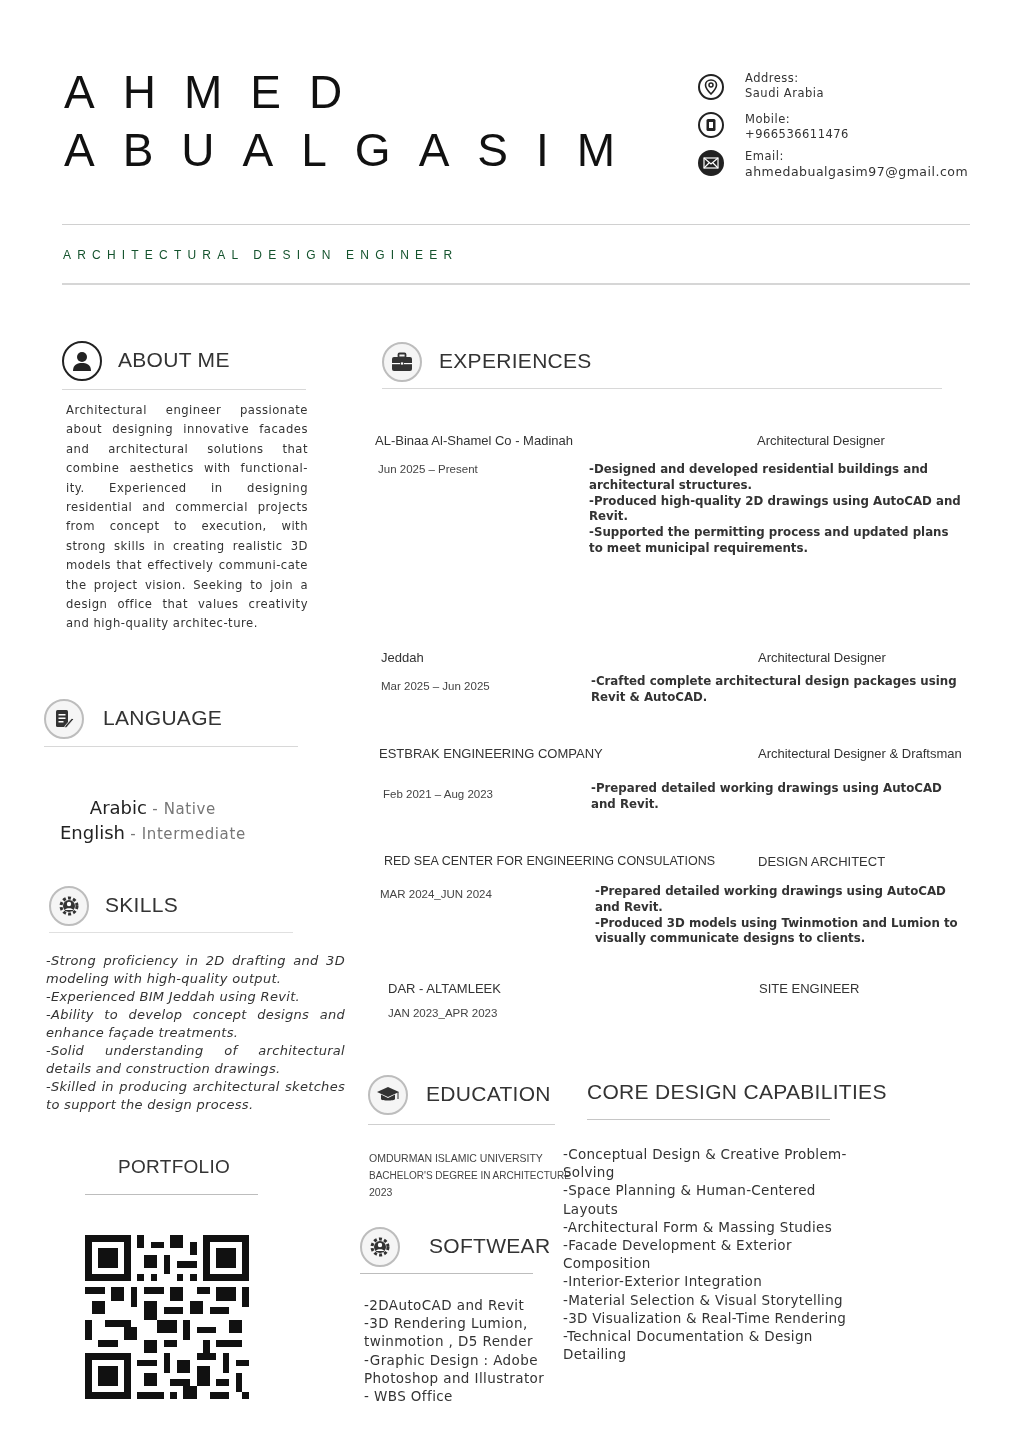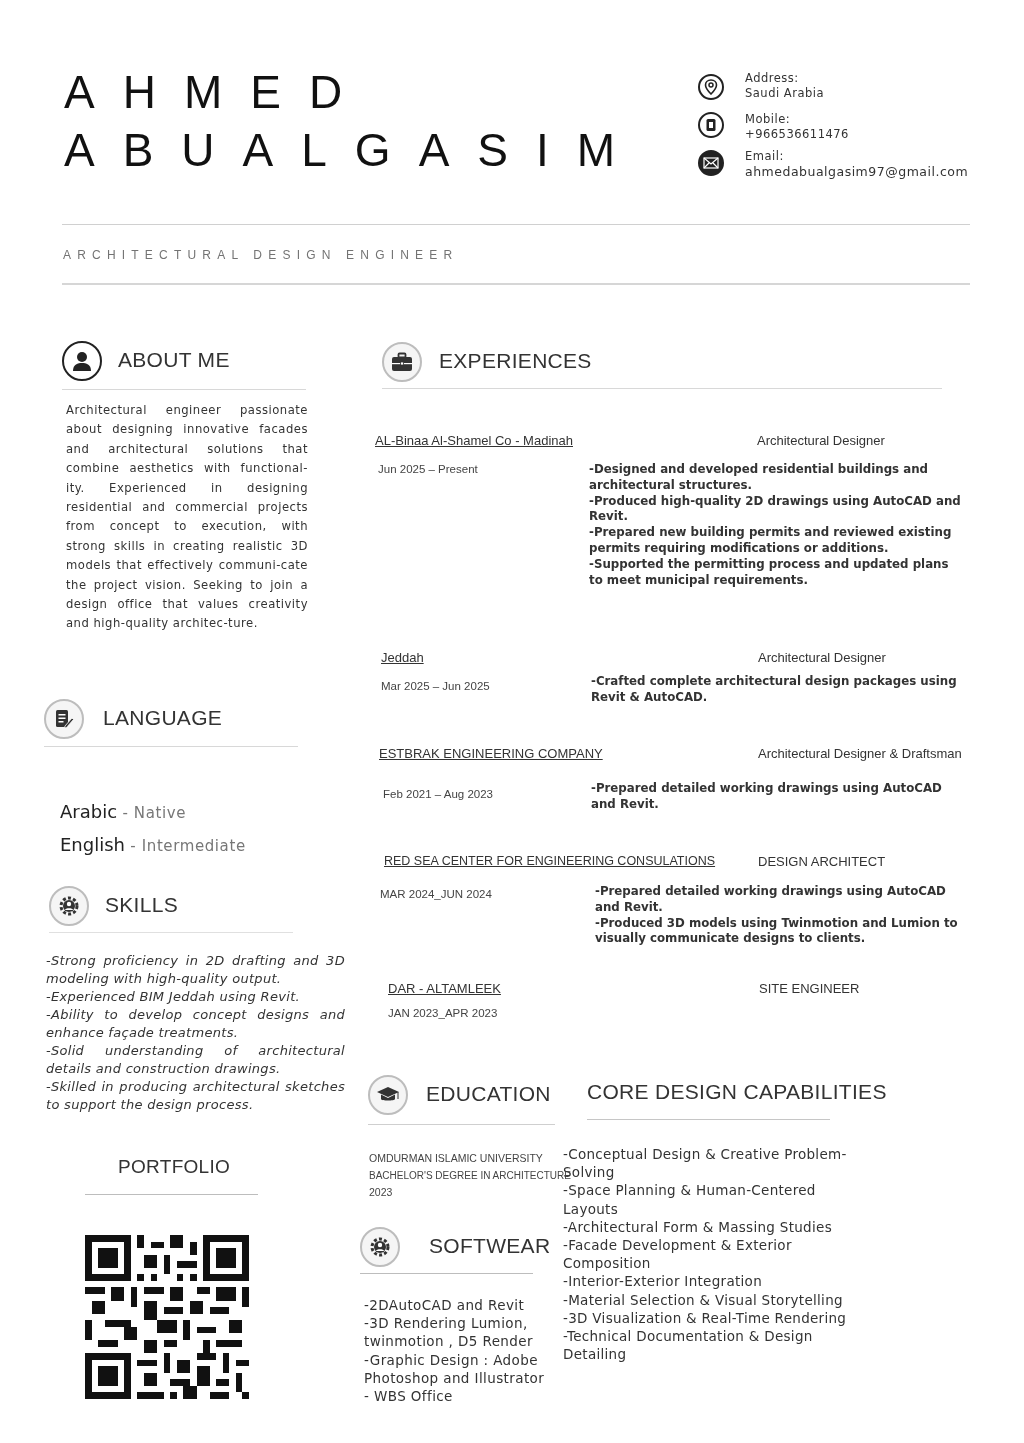--- a/index.html
+++ b/index.html
@@ -3,26 +3,26 @@
 <meta charset="utf-8">
 <style>
   * { box-sizing: border-box; margin: 0; padding: 0; }
   html, body { width: 1024px; height: 1443px; background: #ffffff; }
   body { position: relative; font-family: "DejaVu Sans", sans-serif; color: #222; overflow: hidden; }
   .abs { position: absolute; }
   .name { font-family: "Liberation Sans", sans-serif; font-size: 46px; letter-spacing: 28px; color: #111; line-height: 56px; font-weight: 400; }
   .contact-icon { width: 26px; height: 26px; border: 2px solid #222; border-radius: 50%; display: flex; align-items: center; justify-content: center; }
   .contact-label { font-size: 11.5px; color: #333; line-height: 15px; letter-spacing: 0.5px; }
   .hr { height: 2px; background: #d6d6d6; }
-  .role { font-family: "Liberation Sans", sans-serif; font-size: 12px; letter-spacing: 6.2px; color: #737373; }
+  .role { font-family: "Liberation Sans", sans-serif; font-size: 12px; letter-spacing: 6.2px; color: #14532d; }
   .sec-icon { width: 40px; height: 40px; border-radius: 50%; border: 2px solid #bdbdbd; display: flex; align-items: center; justify-content: center; background: #f5f5f5; }
   .sec-icon.dark { border-color: #222; background: #fff; }
   .sec-title { font-family: "Liberation Sans", sans-serif; font-size: 21px; color: #333; letter-spacing: 0.3px; }
   .about { font-size: 11.6px; line-height: 19.4px; color: #333; text-align: justify; letter-spacing: 0.5px; }
-  .company { font-family: "Liberation Sans", sans-serif; font-size: 13px; color: #333; text-decoration: underline; }
+  .company { font-family: "Liberation Sans", sans-serif; font-size: 13px; color: #333; }
   .jobtitle { font-family: "Liberation Sans", sans-serif; font-size: 13px; color: #333; }
   .date { font-family: "Liberation Sans", sans-serif; font-size: 11.5px; color: #444; }
   .bullets { font-size: 11.8px; line-height: 15.8px; color: #333; font-weight: bold; }
   .lang-name { font-size: 18px; color: #222; }
   .lang-level { font-size: 15px; color: #777; letter-spacing: 0.6px; }
   .skills { font-size: 13px; line-height: 18px; color: #333; text-align: justify; letter-spacing: 0.3px; font-style: italic; }
   .edu { font-family: "Liberation Sans", sans-serif; font-size: 10.5px; line-height: 17px; color: #444; }
   .soft { font-size: 13.5px; line-height: 18.2px; color: #333; letter-spacing: 0.4px; }
   .core { font-size: 13.5px; line-height: 18.2px; color: #333; letter-spacing: 0.3px; }
   .qr { width: 164px; height: 164px; }
@@ -90,21 +90,21 @@
   <svg width="20" height="22" viewBox="0 0 20 22">
       <rect x="2" y="2" width="12" height="17" rx="1.5" fill="#333"></rect>
       <rect x="4.5" y="6" width="7" height="1.5" fill="#fff"></rect>
       <rect x="4.5" y="9.5" width="7" height="1.5" fill="#fff"></rect>
       <rect x="4.5" y="13" width="5" height="1.5" fill="#fff"></rect>
       <path d="M11 18 L18 10 L19.5 11.5 L12.5 19.5 L10.5 20 Z" fill="#333" stroke="#fff" stroke-width="0.8"></path>
     </svg>
 </div>
 <div class="abs sec-title" style="left:103px; top:706px;">LANGUAGE</div>
 <div class="abs hr" style="left:44px; top:746px; width:254px; height:1px; background:#d8d8d8;"></div>
-<div class="abs" style="left:60px; top:796px; line-height:32px;">
+<div class="abs" style="left:60px; top:796px; line-height:24px;text-align:center;">
   <div><span class="lang-name">Arabic</span><span class="lang-level"> - Native</span></div>
   <div><span class="lang-name">English</span><span class="lang-level"> - Intermediate</span></div>
 </div>
 
 <div class="abs sec-icon" style="left:49px; top:886px;">
   <svg width="24" height="24" viewBox="0 0 24 24">
       <circle cx="12" cy="12" r="8" fill="none" stroke="#333" stroke-width="3" stroke-dasharray="3 2.2"></circle>
       <circle cx="12" cy="12" r="6" fill="#333"></circle>
       <circle cx="12" cy="10" r="2.2" fill="#fff"></circle>
       <path d="M8 16 C8 13.5 16 13.5 16 16" fill="#fff"></path>
@@ -201,21 +201,20 @@
 </div>
 <div class="abs sec-title" style="left:439px; top:349px;">EXPERIENCES</div>
 <div class="abs hr" style="left:382px; top:388px; width:560px; height:1px; background:#d8d8d8;"></div>
 
 <div class="abs company" style="left:375px; top:433px;">AL-Binaa Al-Shamel Co  - Madinah</div>
 <div class="abs jobtitle" style="left:757px; top:433px;">Architectural Designer</div>
 <div class="abs date" style="left:378px; top:463px;">Jun 2025 – Present</div>
 <div class="abs bullets" style="left:589px; top:462px; width:372px;">
   <div>-Designed and developed residential buildings and architectural structures.</div>
   <div>-Produced high-quality 2D drawings using AutoCAD and Revit.</div>
-  <div>-Prepared new building permits and reviewed existing permits requiring modifications or additions.</div>
   <div>-Supported the permitting process and updated plans to meet municipal requirements.</div>
 </div>
 
 <div class="abs company" style="left:381px; top:650px;">Jeddah</div>
 <div class="abs jobtitle" style="left:758px; top:650px;">Architectural Designer</div>
 <div class="abs date" style="left:381px; top:680px;">Mar 2025 – Jun 2025</div>
 <div class="abs bullets" style="left:591px; top:674px; width:370px;">
   <div>-Crafted complete architectural design packages using Revit &amp; AutoCAD.</div>
 </div>
 

